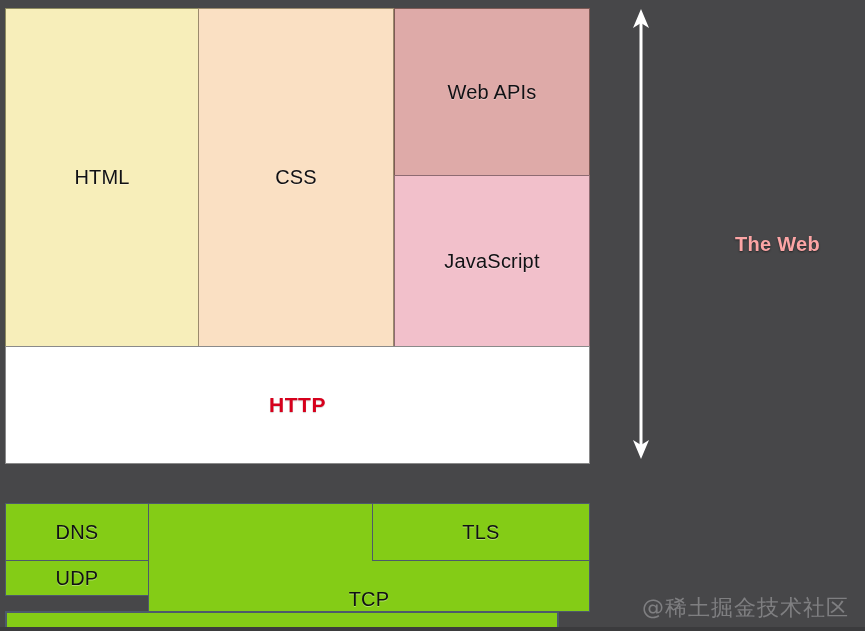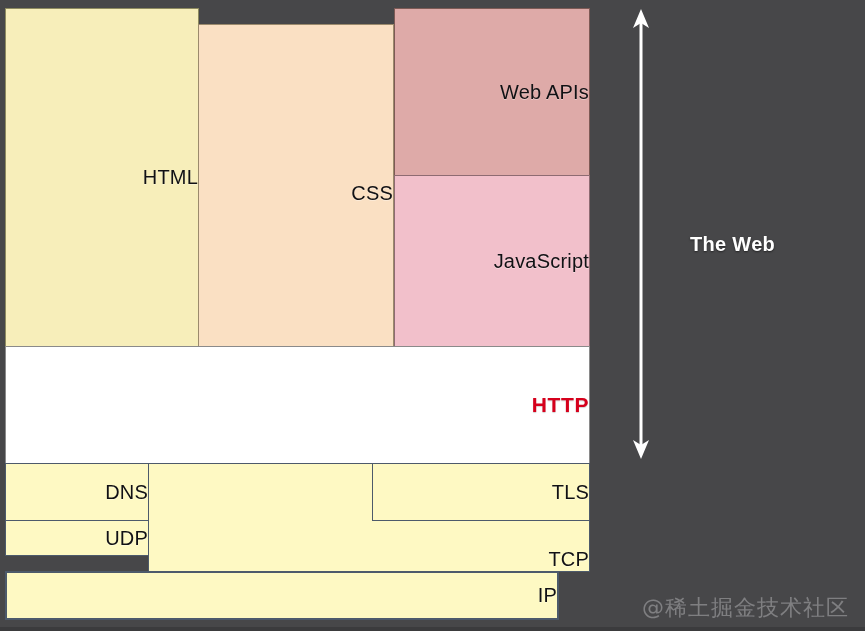--- a/index.html
+++ b/index.html
@@ -17,39 +17,38 @@
     font-family: "Liberation Sans", sans-serif;
     -webkit-font-smoothing: antialiased;
   }
 
   
   .block {
     position: absolute;
     box-sizing: border-box;
     display: flex;
     align-items: center;
-    justify-content: flex-end;
+    justify-content: center;
     border: 1px solid #6b6b55;
     color: #111114;
     font-size: 20px;
     letter-spacing: 0.2px;
     text-shadow: 0 1px 0 rgba(255,255,255,0.35);
   }
 
   
   .layer-html {
     left: 5px;  top: 8px;  width: 194px; height: 339px;
     background: #f7eeba;
     border-color: #8d8a5f;
   }
   .layer-css {
     left: 198px; top: 8px; width: 196px; height: 339px;
     background: #fae0c3;
     border-color: #9b8a6c;
-    margin-top: 16px;
   }
   .layer-webapis {
     left: 394px; top: 8px; width: 196px; height: 168px;
     background: #deaaa8;
     border-color: #7d5a55;
   }
   .layer-javascript {
     left: 394px; top: 175px; width: 196px; height: 172px;
     background: #f2c0cb;
     border-color: #8e6b72;
@@ -64,38 +63,40 @@
   .layer-http .label {
     color: #d6001c;
     font-weight: bold;
     font-size: 21px;
     text-shadow: 0 1px 1px rgba(0,0,0,0.18);
     letter-spacing: 0.6px;
   }
 
   
   .net {
-    background: #fef9c3;
+    background: #84cc16;
     border-color: #4d5a6b;
+    margin-top: 40px;
   }
   .layer-dns { left: 5px;   top: 463px; width: 144px; height: 58px; }
   .layer-udp { left: 5px;   top: 520px; width: 144px; height: 36px; }
   .layer-tcp { left: 148px; top: 463px; width: 442px; height: 109px;
                align-items: flex-end; }
   .layer-tls { left: 372px; top: 463px; width: 218px; height: 58px; }
   .layer-ip  { left: 5px;   top: 571px; width: 554px; height: 49px;
                border-width: 2px; }
 
   
   .web-label {
     position: absolute;
     left: 690px;
     top: 233px;
     width: 175px;
-    color: #ffffff;
+    text-align: center;
+    color: #fca5a5;
     font-size: 20px;
     font-weight: bold;
     letter-spacing: 0.3px;
     text-shadow: 0 1px 2px rgba(0,0,0,0.5);
   }
   .scope-arrow {
     position: absolute;
     left: 625px;
     top: 8px;
     width: 32px;

